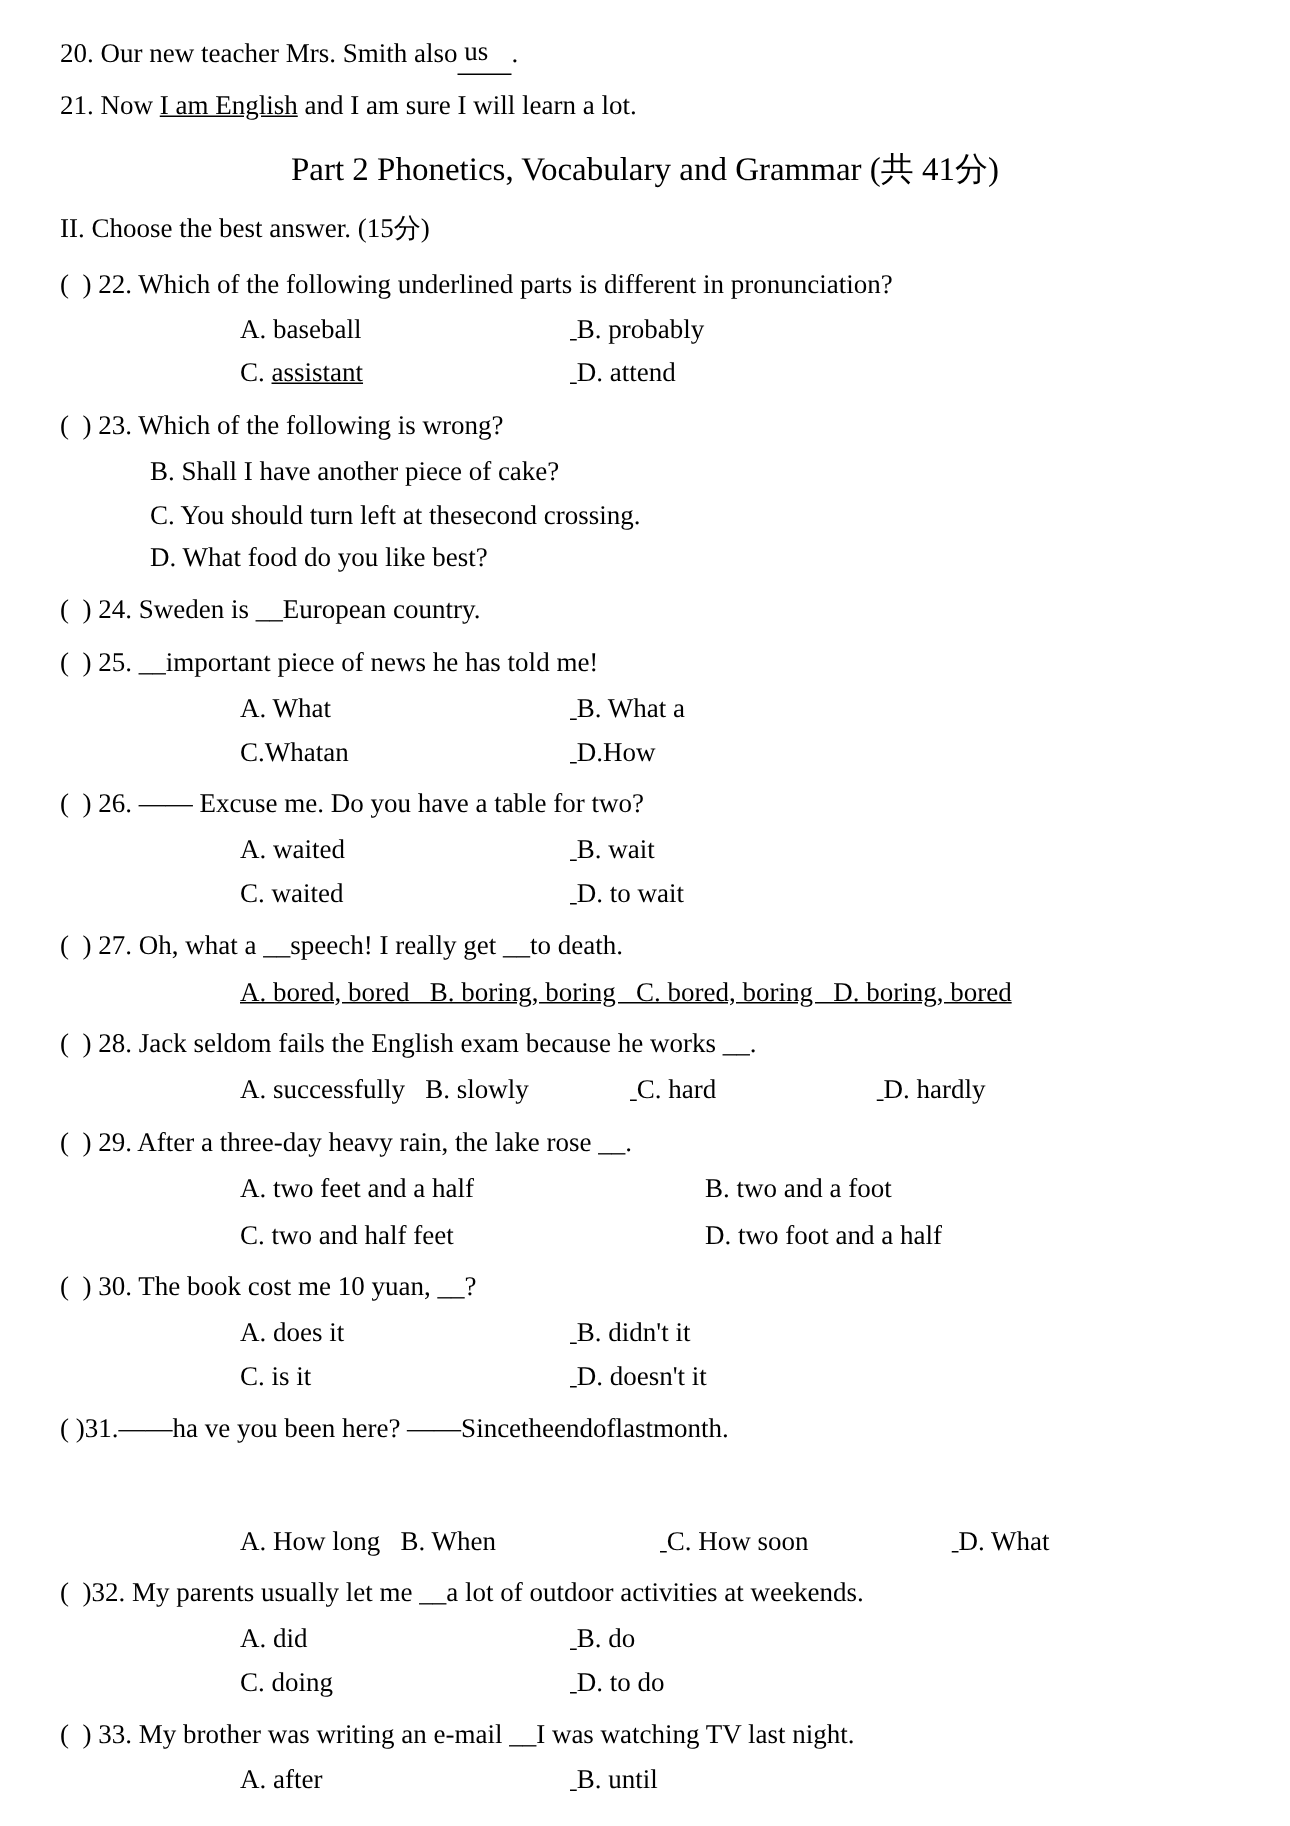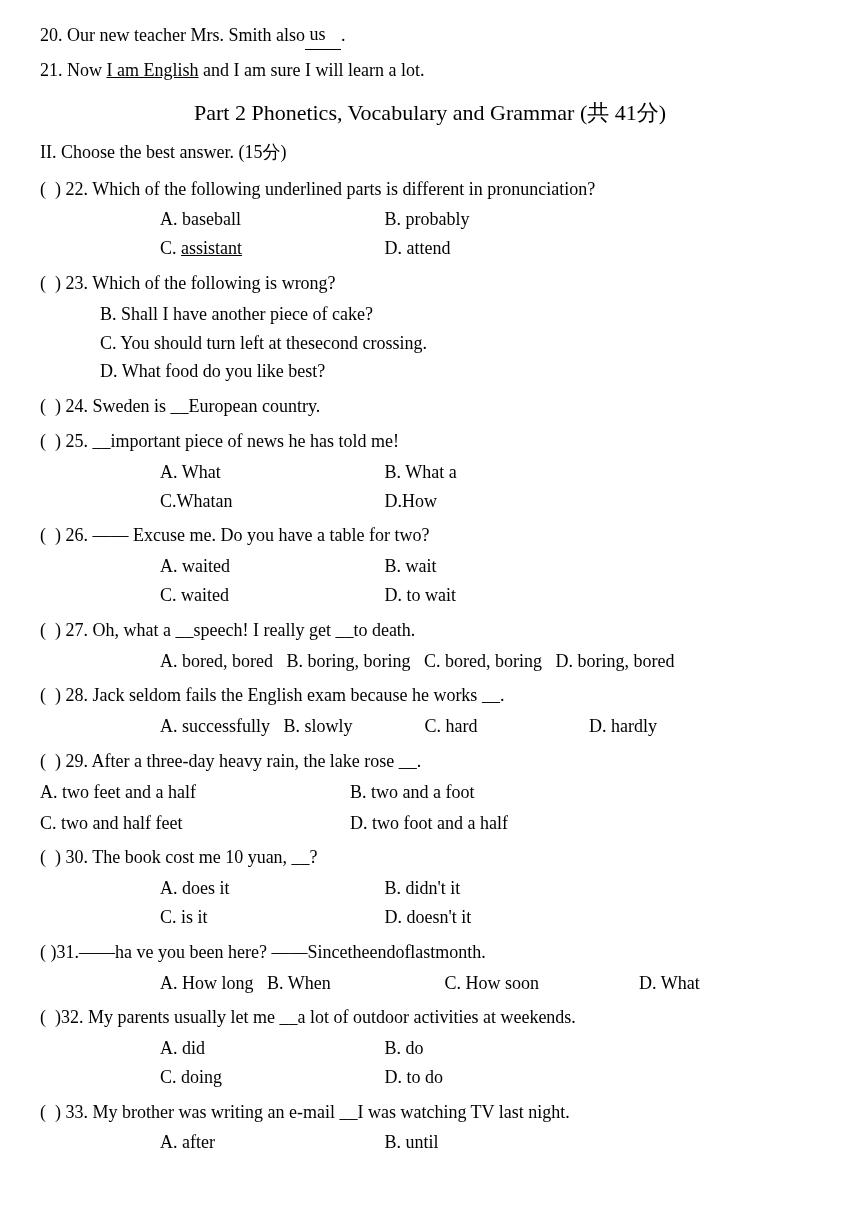--- a/index.html
+++ b/index.html
@@ -19,22 +19,24 @@
     }
     .question-block {
       margin-bottom: 6px;
     }
     .question-line {
       margin-bottom: 2px;
     }
     .options-line {
       margin-left: 120px;
       margin-bottom: 2px;
+      text-decoration: underline;
     }
     .options-two-row {
+      margin-left: 120px;
     }
     .options-two-row .opt-row {
       display: flex;
       gap: 0;
       margin-bottom: 2px;
     }
     .opt-item {
       min-width: 220px;
       display: inline-block;
     }
@@ -181,21 +183,21 @@
       <span class="opt-item">C. is it</span>
       <span class="opt-item">D. doesn't it</span>
     </div>
   </div>
 
   <div class="question-block">
     <div class="question-line">
       ( )31.——ha ve you been here? ——Sincetheendoflastmonth.
     </div>
     <div class="options-line">
-      <span style="min-width:280px;display:inline-block;">A. How long &nbsp;&nbsp;B. When</span>
+      <span style="min-width:280px;display:inline-block;margin-top:44px;">A. How long &nbsp;&nbsp;B. When</span>
       <span style="min-width:190px;display:inline-block;">C. How soon</span>
       <span style="min-width:100px;display:inline-block;">D. What</span>
     </div>
   </div>
 
   <div class="question-block">
     <div class="question-line">
       ( &nbsp;)32. My parents usually let me __a lot of outdoor activities at weekends.
     </div>
     <div class="options-line">

